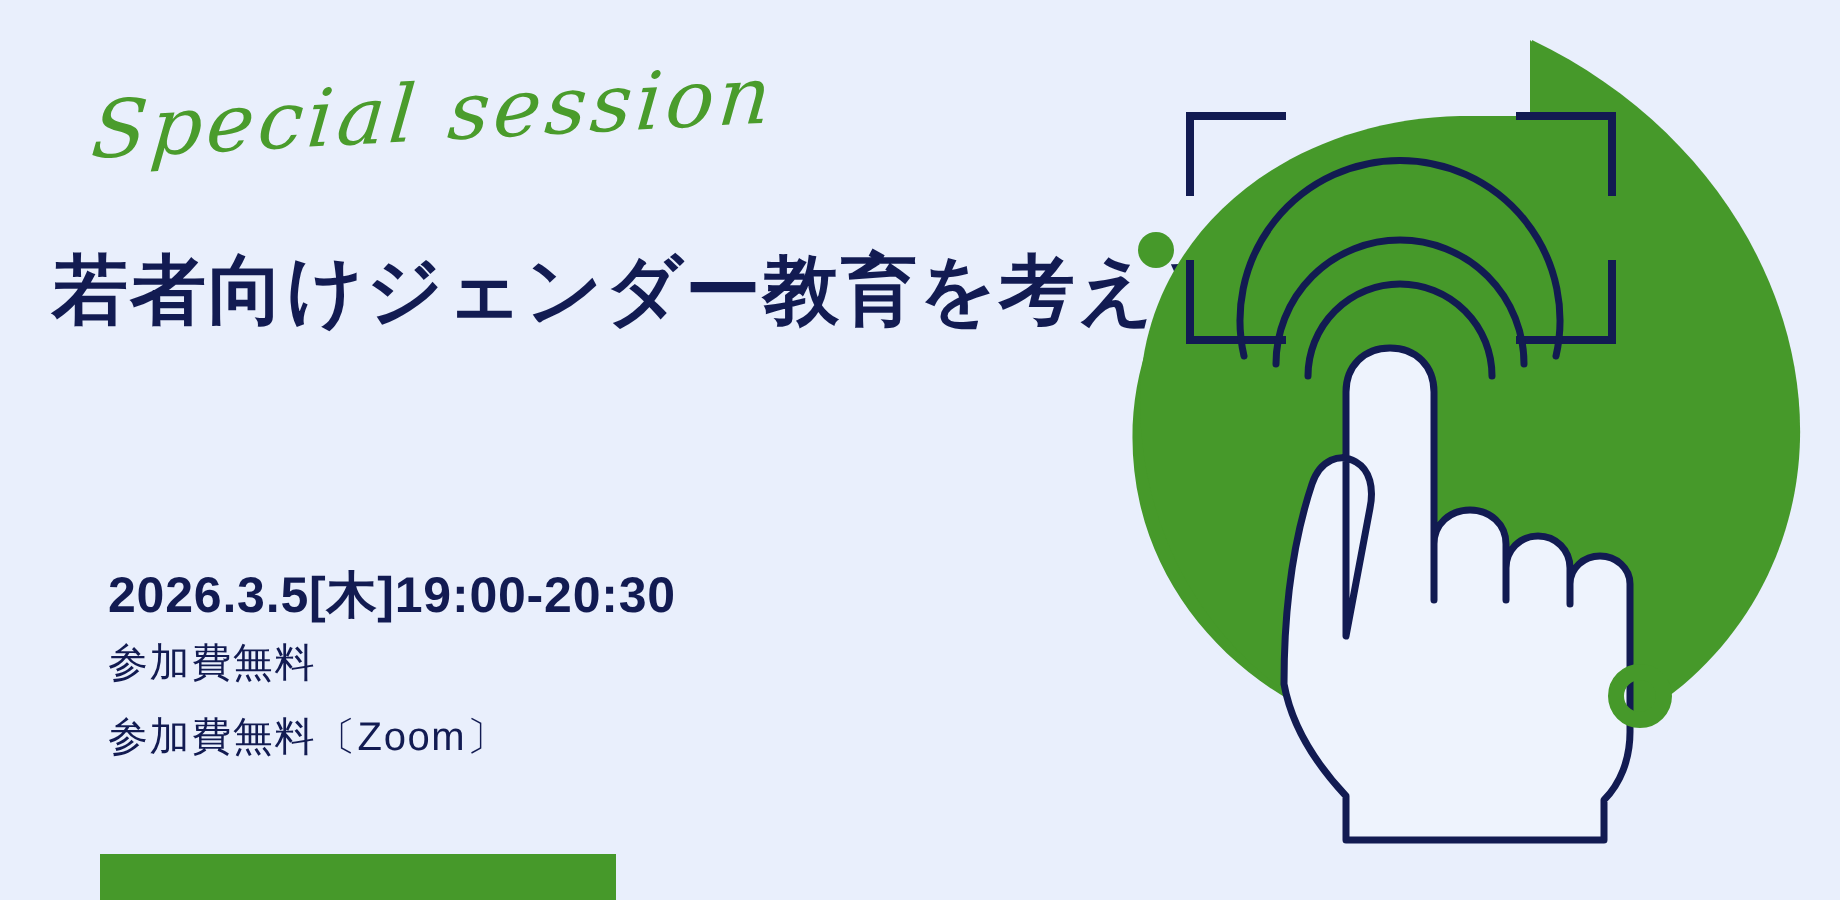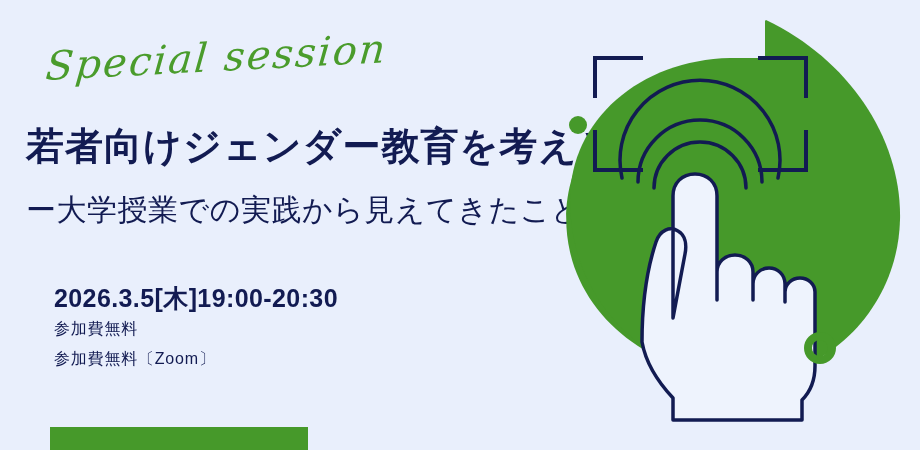--- a/index.html
+++ b/index.html
@@ -74,21 +74,21 @@
   .info-date {
     font-size: 25px;
     font-weight: 700;
     letter-spacing: 0.4px;
     color: #121b52;
     line-height: 1.25;
     white-space: nowrap;
     text-align: center;
   }
   .info-line {
-    font-size: 16px;
+    font-size: 20px;
     letter-spacing: 0.8px;
     color: #121b52;
     line-height: 1.85;
     white-space: nowrap;
   }
 
   .footer-bar {
     position: absolute;
     left: 50px;
     top: 427px;
@@ -111,21 +111,20 @@
 
 <div id="banner">
 
   <div class="eyebrow">Special session</div>
 
   <div class="title-row">
     <span class="title-main">若者向けジェンダー教育を考える</span>
     <span class="title-dot"></span>
   </div>
 
-  <div class="subtitle">ー大学授業での実践から見えてきたこと</div>
 
   <div class="info">
     <div class="info-date">2026.3.5[木]19:00-20:30</div>
     <div class="info-line">参加費無料</div>
     <div class="info-line">参加費無料〔Zoom〕</div>
   </div>
 
   <div class="footer-bar"></div>
 
   <div class="art">

